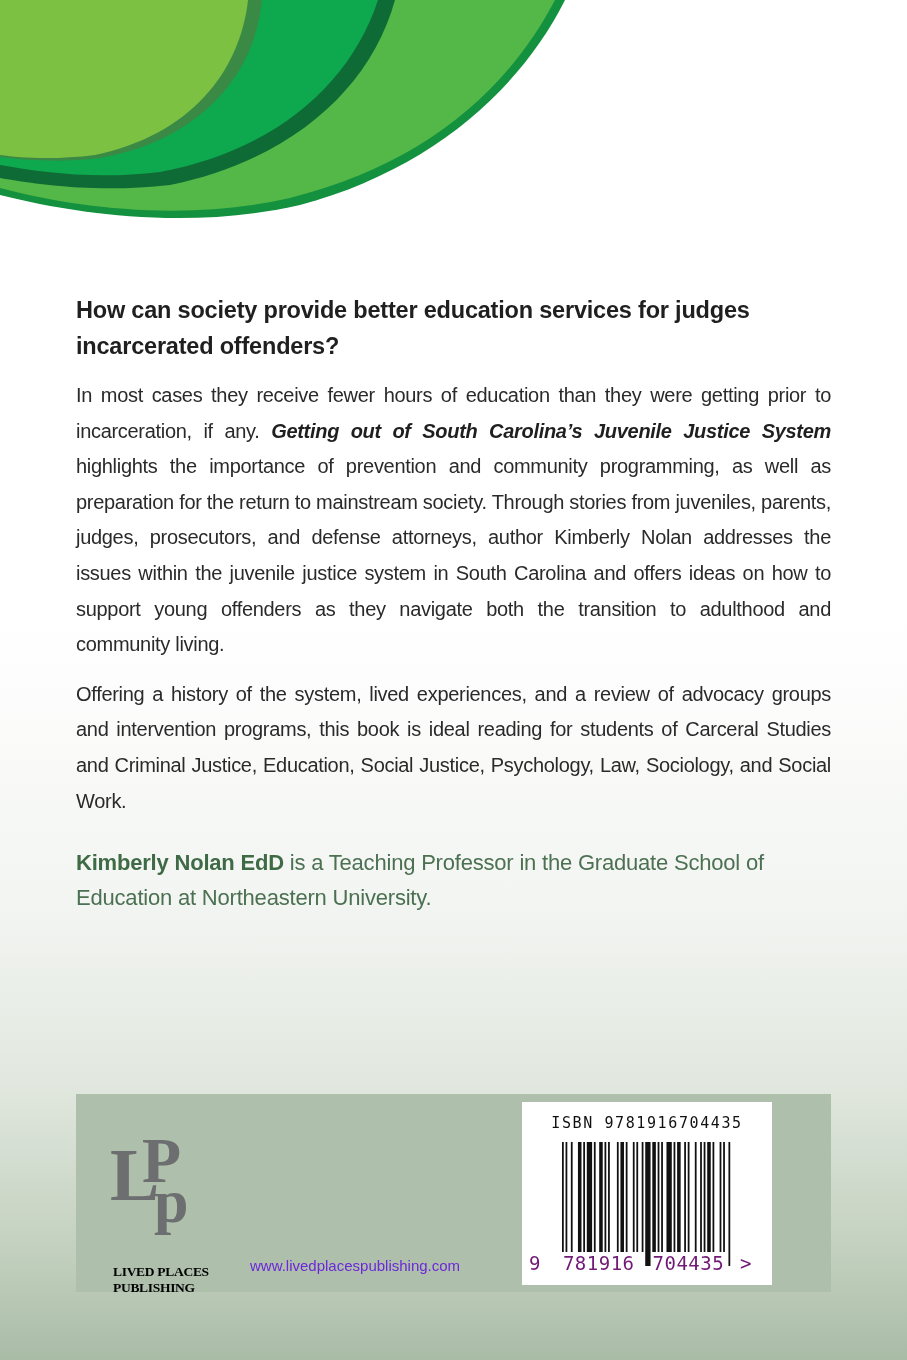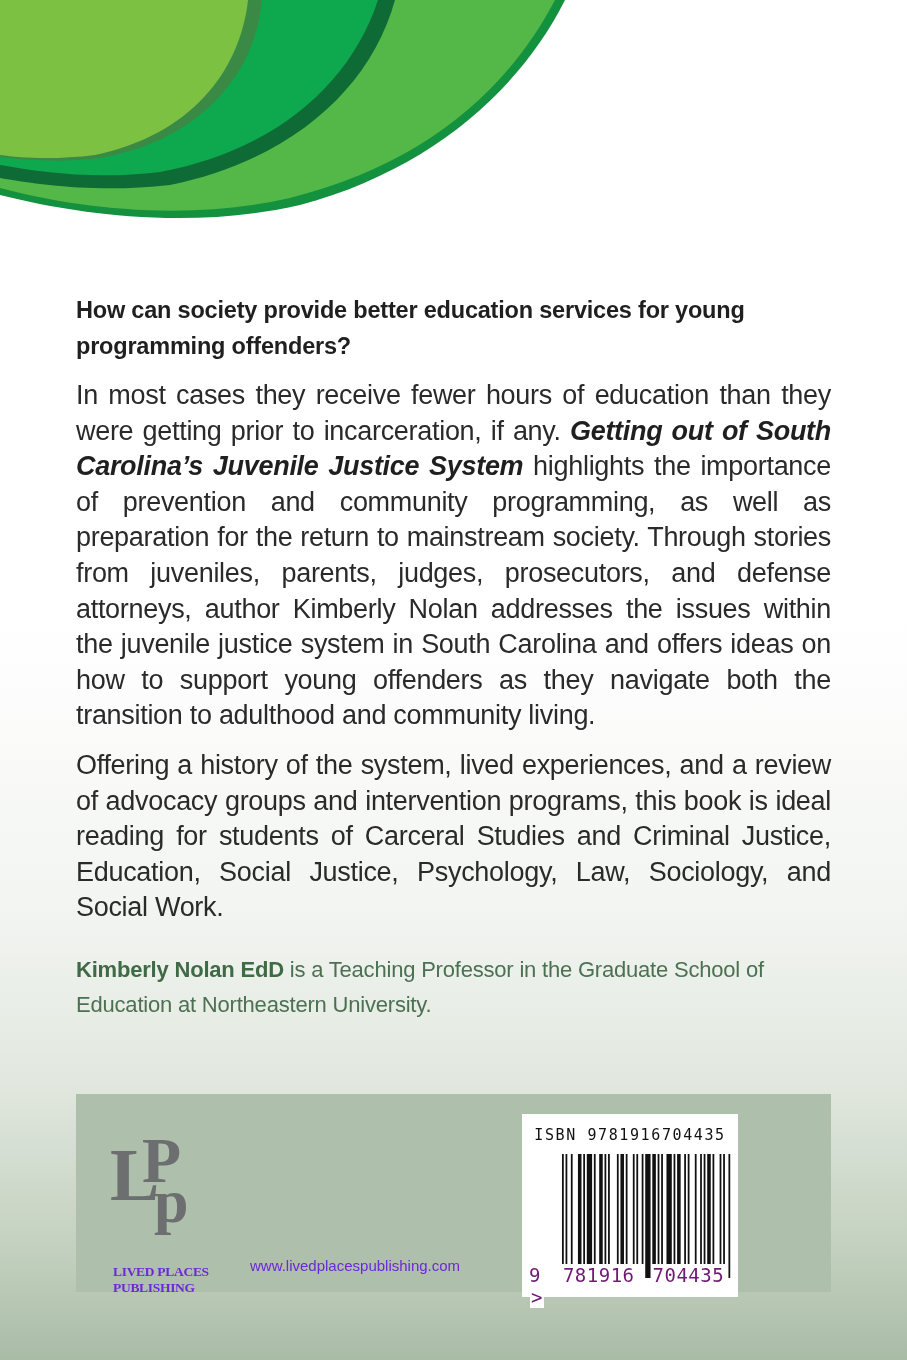--- a/index.html
+++ b/index.html
@@ -8,42 +8,42 @@
     background: linear-gradient(180deg, #ffffff 0px, #ffffff 620px, #f3f5f2 900px, #e2e8df 1080px, #c3d0bf 1250px, #a9bca6 1360px);
     font-family: "Liberation Sans", sans-serif;
   }
   .arcs { position: absolute; left: 0; top: 0; width: 907px; height: 240px; }
   .content { position: absolute; left: 76px; top: 292px; width: 755px; }
   .lead {
     font-weight: bold; font-size: 23.5px; line-height: 36px; color: #1f1f1f;
     margin: 0 0 14px 0; letter-spacing: -0.2px;
   }
   .para {
-    font-size: 27px; line-height: 35.6px; color: #2a2a2a; text-align: justify;
+    font-size: 20px; line-height: 35.6px; color: #2a2a2a; text-align: justify;
     margin: 12px 0 14px 0; letter-spacing: -0.3px;
   }
   .para em { font-weight: bold; font-style: italic; color: #1f1f1f; }
   .bio {
     font-size: 22px; line-height: 35px; color: #4c7152; margin-top: 26px; letter-spacing: -0.2px;
   }
   .bio strong { color: #3f6a46; }
   .panel {
     position: absolute; left: 76px; top: 1094px; width: 755px; height: 198px;
     background: #aebfac;
   }
   .logo { position: absolute; left: 34px; top: 30px; width: 110px; height: 120px; }
   .logo-text {
     position: absolute; left: 37px; top: 170px; font-family: "Liberation Serif", serif;
-    font-weight: bold; font-size: 13.5px; line-height: 16px; color: #6d28d9; letter-spacing: -0.3px;
+    font-weight: bold; font-size: 13.5px; line-height: 16px; color: #000000; letter-spacing: -0.3px;
   }
   .website {
     position: absolute; left: 174px; top: 163px; font-size: 15px; color: #6d28d9;
   }
   .barcode-box {
-    position: absolute; left: 446px; top: 8px; width: 216px; height: 183px; background: #fff; margin-top: 12px;
+    position: absolute; left: 446px; top: 8px; width: 250px; height: 183px; background: #fff;
   }
   .isbn-top {
     position: absolute; left: 0; right: 0; top: 12px; text-align: center;
     font-family: "DejaVu Sans Mono", monospace; font-size: 15px; letter-spacing: 1.6px; color: #111;
   }
   .bars { position: absolute; left: 40px; top: 40px; width: 170px; height: 124px; }
   .isbn-bottom {
     position: absolute; left: 6px; top: 150px; font-family: "DejaVu Sans Mono", monospace;
     font-size: 19px; color: #701a75; background: transparent; letter-spacing: 0.5px;
   }
@@ -55,21 +55,21 @@
 <svg class="arcs" viewBox="0 0 907 240" preserveAspectRatio="none">
   <path d="M0,0 L565,0 C520,90 430,170 300,205 C190,230 80,215 0,195 Z" fill="#13913f"></path>
   <path d="M0,0 L555,0 C505,95 420,165 290,198 C185,222 75,208 0,188 Z" fill="#53b848"></path>
   <path d="M0,0 L395,0 C370,90 290,160 170,185 C100,193 40,185 0,178 Z" fill="#0e6b36"></path>
   <path d="M0,0 L378,0 C350,85 275,150 160,172 C95,180 40,172 0,165 Z" fill="#0ea84f"></path>
   <path d="M0,0 L262,0 C255,75 200,140 100,158 C60,163 25,160 0,157 Z" fill="#3a8a45"></path>
   <path d="M0,0 L248,0 C240,72 190,135 95,155 C55,160 22,158 0,155 Z" fill="#7dc142"></path>
 </svg>
 
 <div class="content">
-  <p class="lead">How can society provide better education services for young programming offenders?</p>
+  <p class="lead">How can society provide better education services for judges incarcerated offenders?</p>
   <p class="para"><span>In most cases they receive fewer hours of education than they were getting prior to incarceration, if any. </span><em>Getting out of South Carolina’s Juvenile Justice System</em><span> highlights the importance of prevention and community programming, as well as preparation for the return to mainstream society. Through stories from juveniles, parents, judges, prosecutors, and defense attorneys, author Kimberly Nolan addresses the issues within the juvenile justice system in South Carolina and offers ideas on how to support young offenders as they navigate both the transition to adulthood and community living.</span></p>
   <p class="para">Offering a history of the system, lived experiences, and a review of advocacy groups and intervention programs, this book is ideal reading for students of Carceral Studies and Criminal Justice, Education, Social Justice, Psychology, Law, Sociology, and Social Work.</p>
   <p class="bio"><strong>Kimberly Nolan EdD</strong><span> is a Teaching Professor in the Graduate School of Education at Northeastern University.</span></p>
 </div>
 
 <div class="panel">
   <svg class="logo" viewBox="0 0 110 120">
     <g fill="#6c6e70" font-family="Liberation Serif, serif" font-weight="bold">
       <text x="0" y="76" font-size="74">L</text>
       <text x="32" y="58" font-size="64">P</text>

